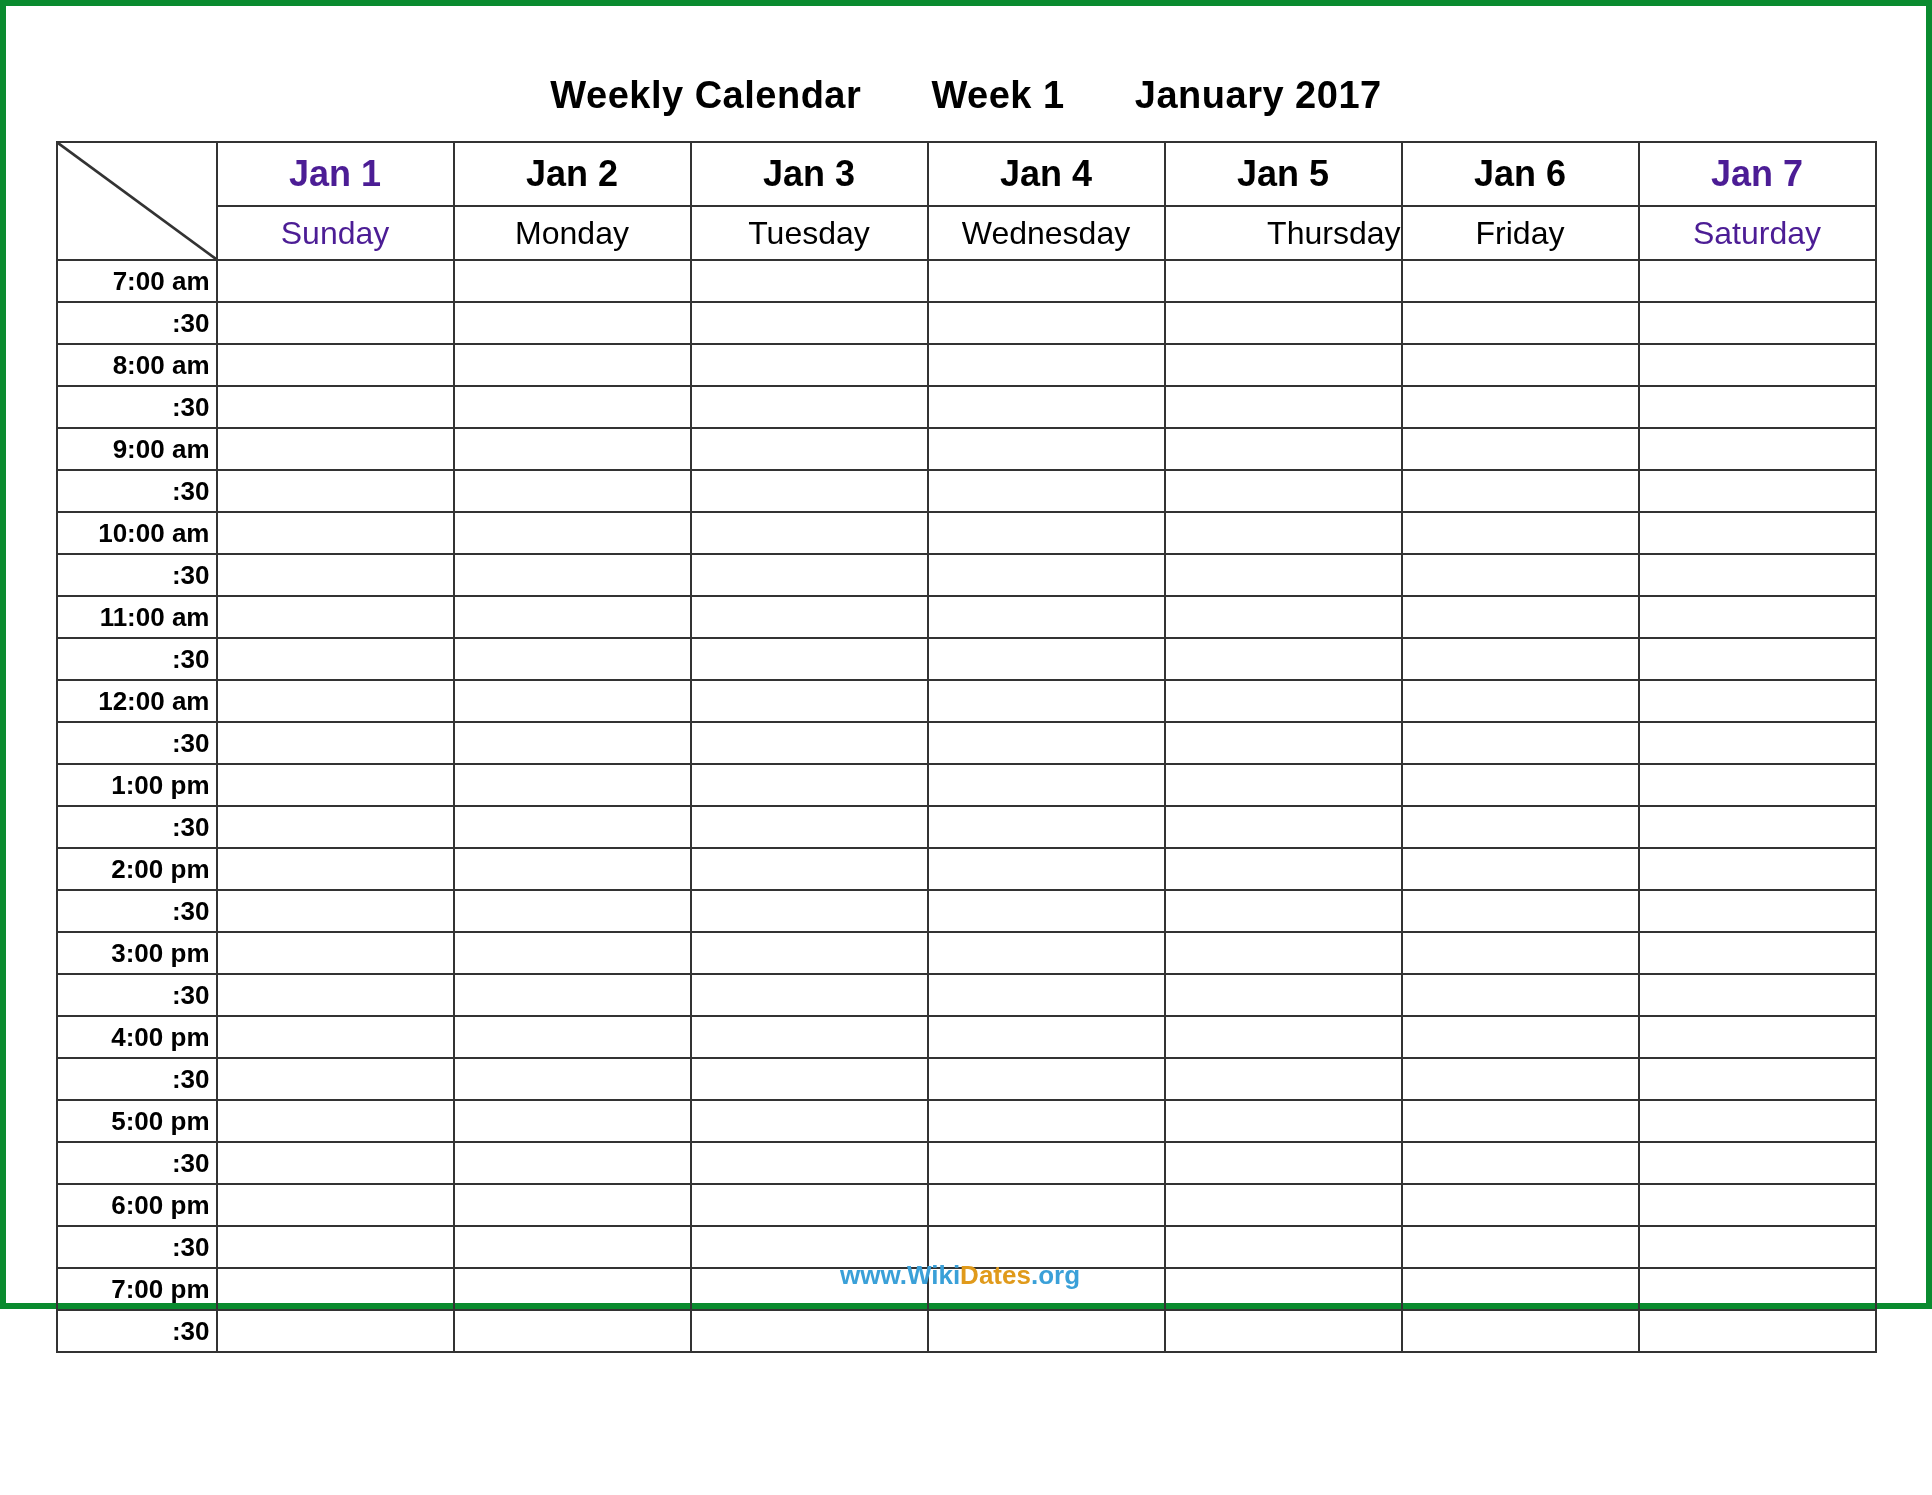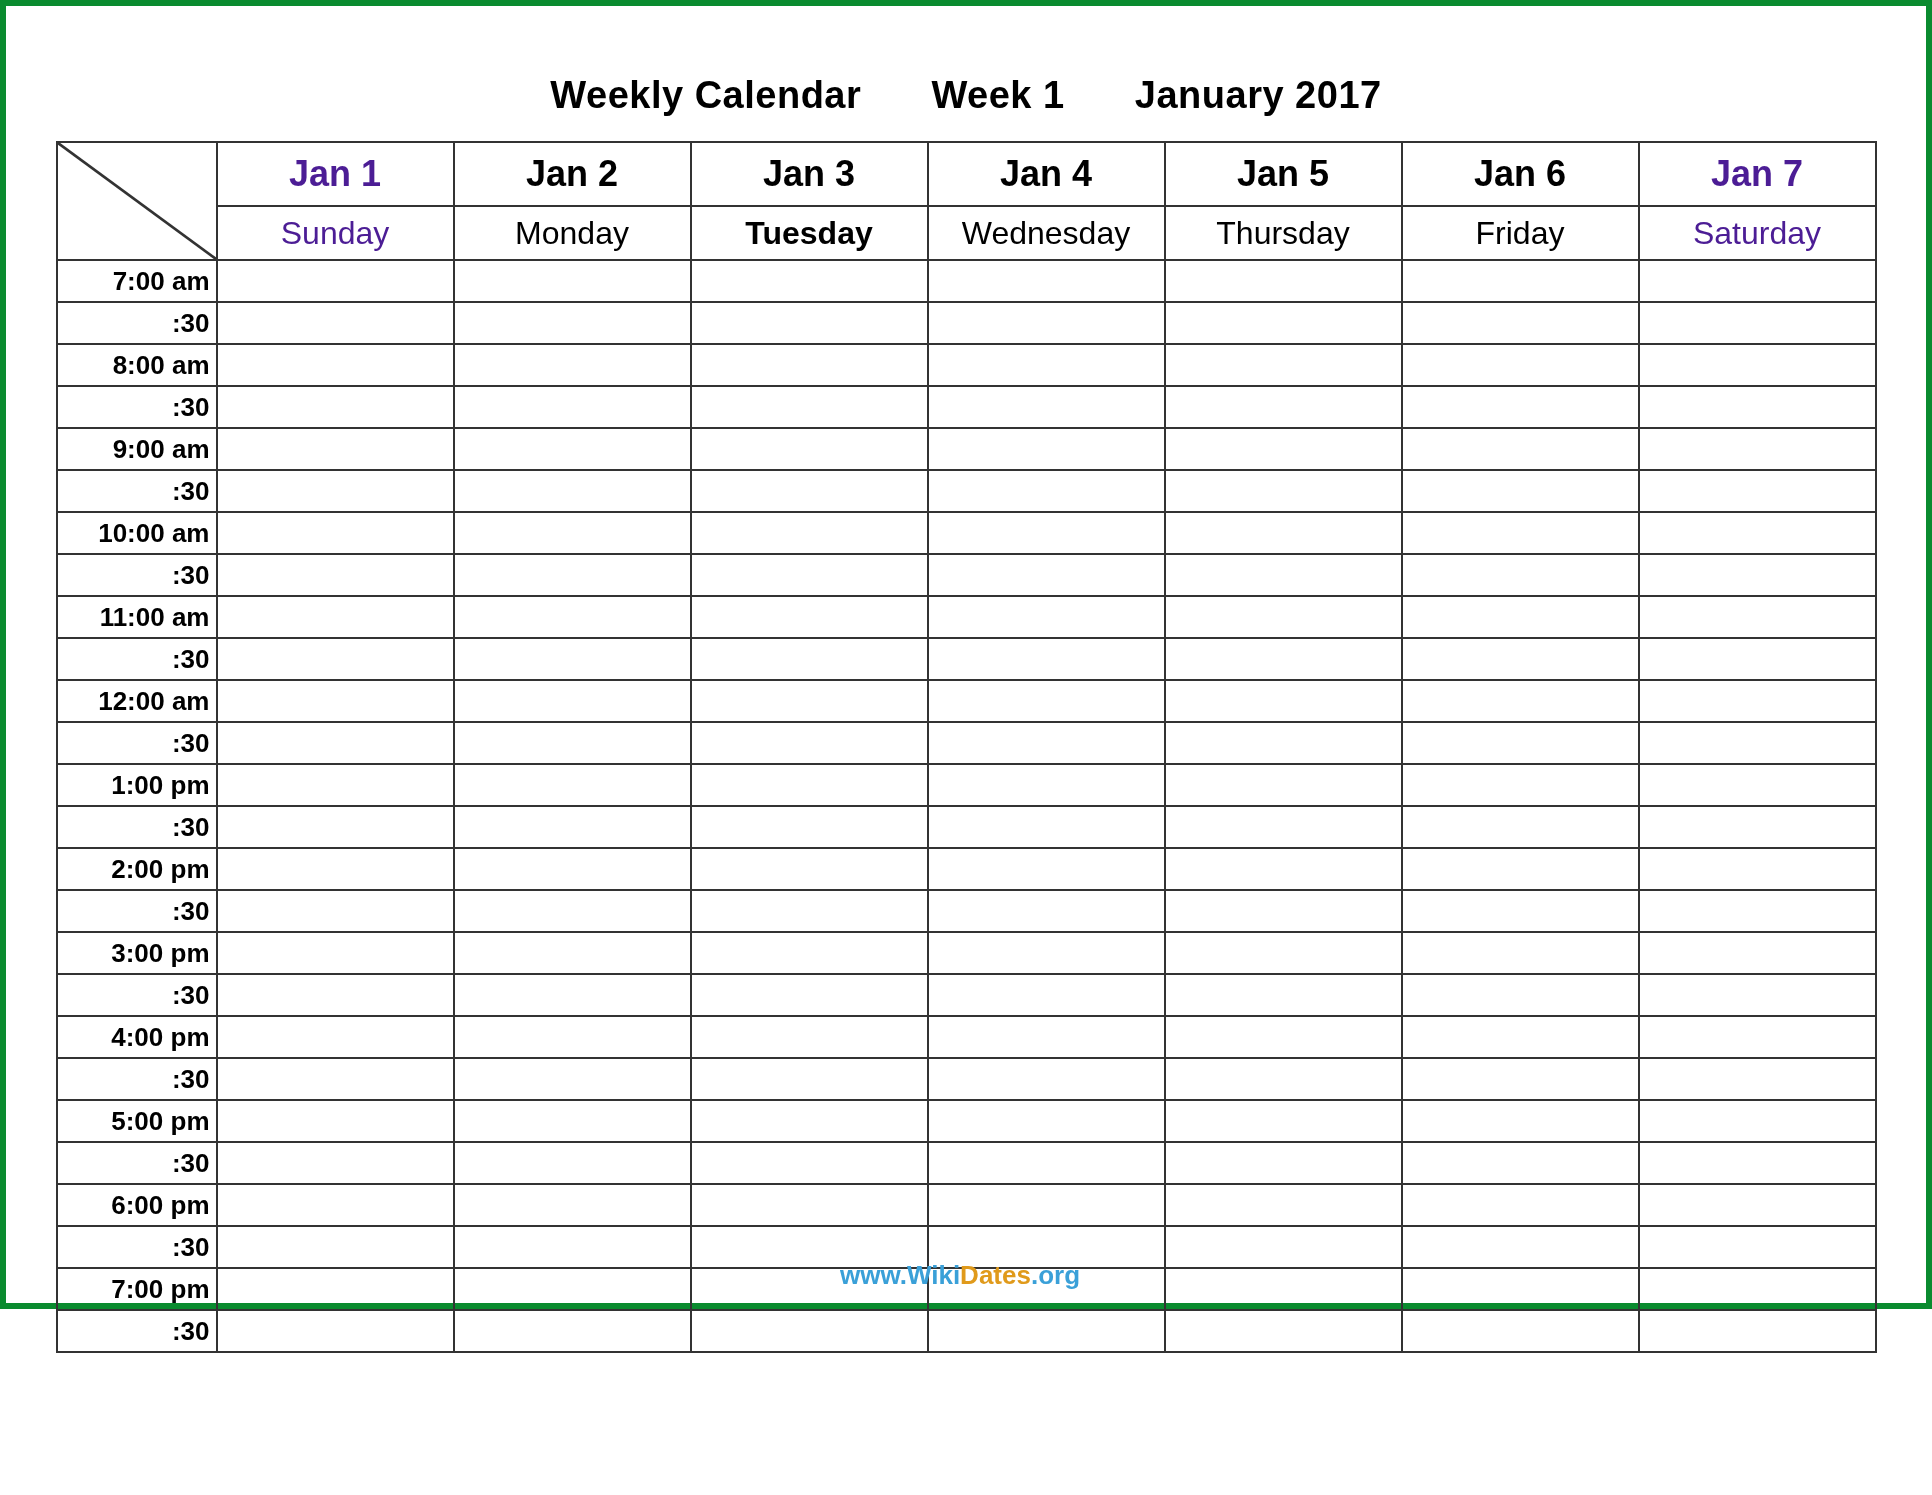--- a/index.html
+++ b/index.html
@@ -128,23 +128,23 @@
             <th class="date-head ">Jan 2</th>
             <th class="date-head ">Jan 3</th>
             <th class="date-head ">Jan 4</th>
             <th class="date-head ">Jan 5</th>
             <th class="date-head ">Jan 6</th>
             <th class="date-head saturday">Jan 7</th>
           </tr>
           <tr>
             <th class="dow-head sunday">Sunday</th>
             <th class="dow-head " style="font-weight: 400;">Monday</th>
-            <th class="dow-head " style="font-weight: 700;">Tuesday</th>
+            <th class="dow-head " style="font-weight: 400;">Tuesday</th>
             <th class="dow-head " style="font-weight: 400;">Wednesday</th>
-            <th class="dow-head " style="font-weight: 400;">Thursday</th>
+            <th class="dow-head " style="font-weight: 400; text-align: right;">Thursday</th>
             <th class="dow-head " style="font-weight: 400; margin-top: 36px;">Friday</th>
             <th class="dow-head saturday">Saturday</th>
           </tr>
         </thead>
       <tbody id="cal-body">
           <tr>
             <td class="time-cell">7:00 am</td>
             <td></td>
             <td></td>
             <td></td>

